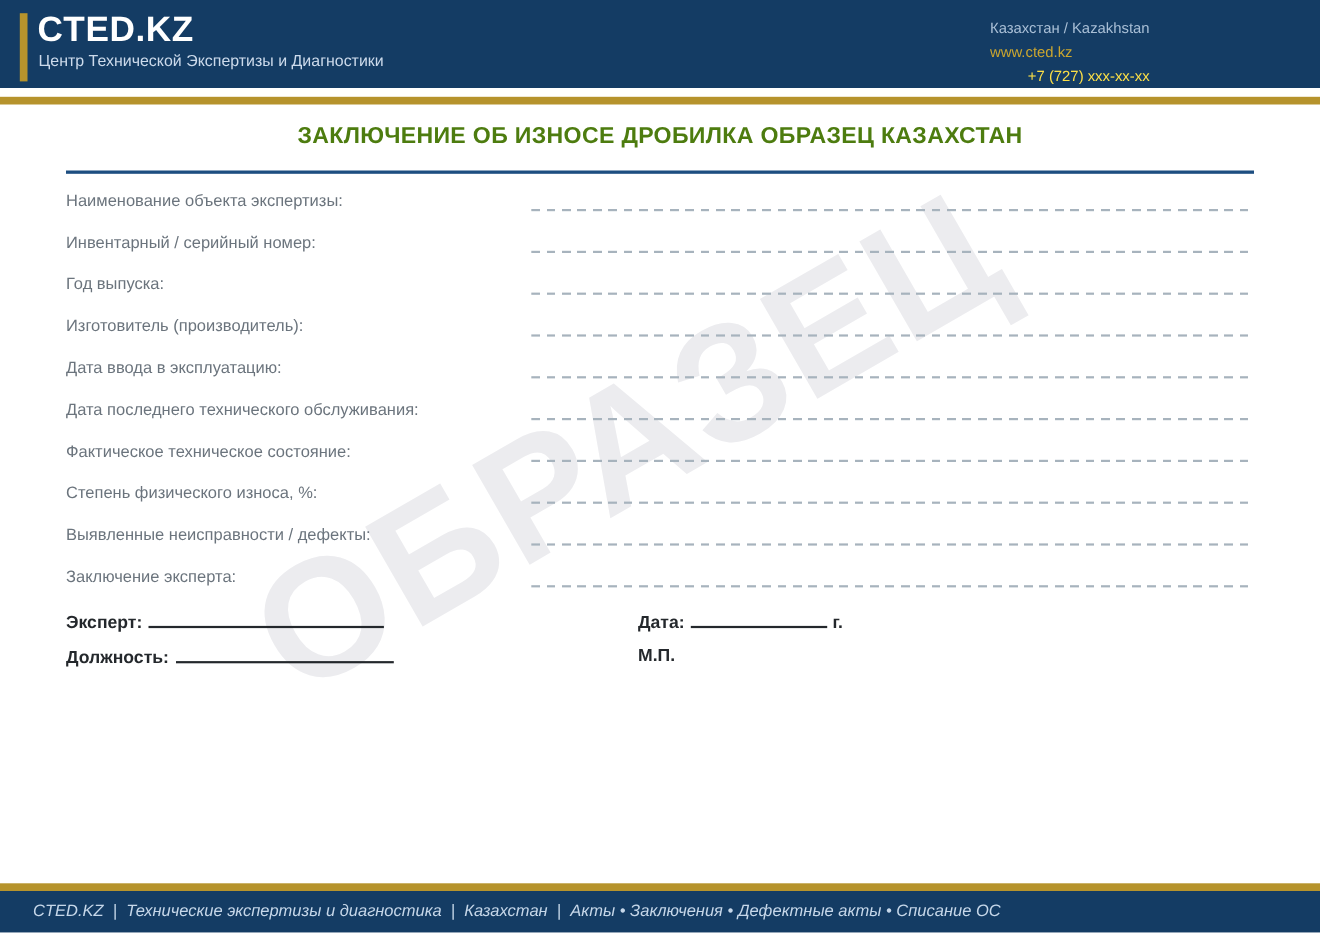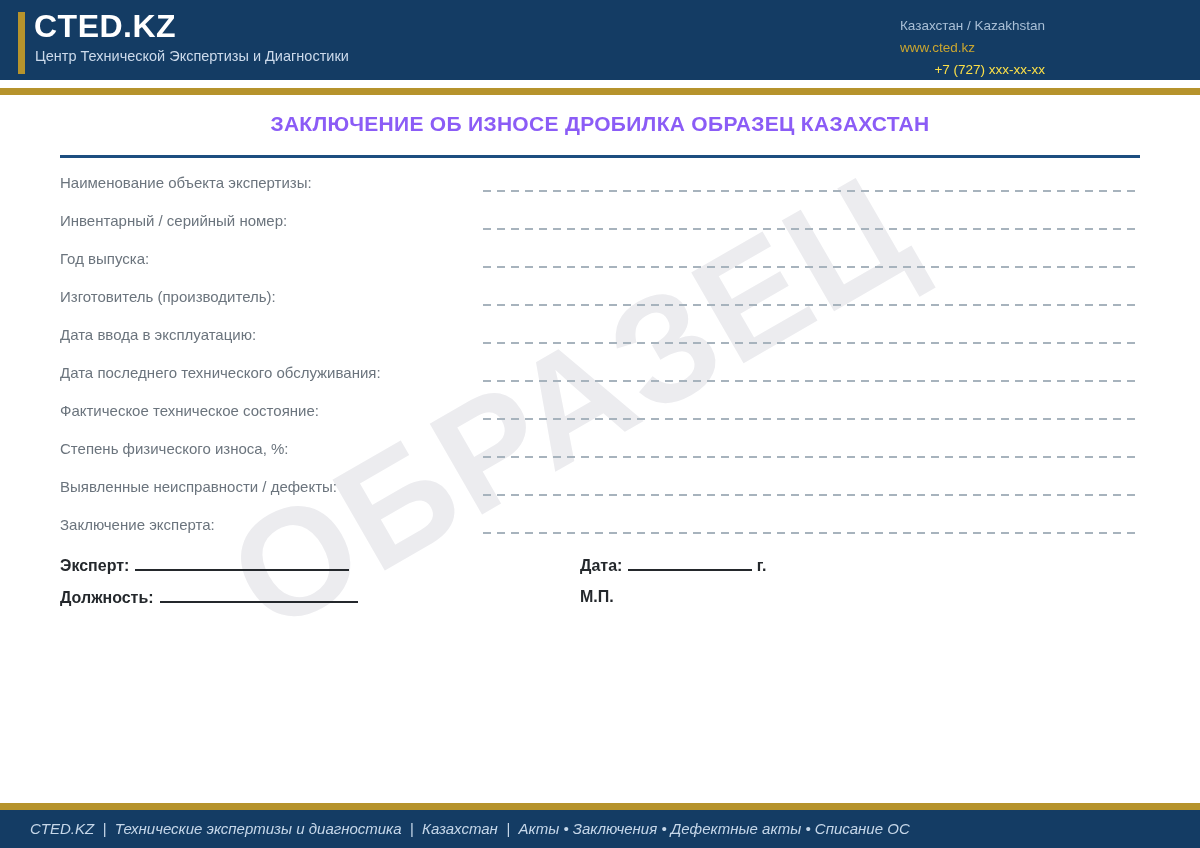--- a/index.html
+++ b/index.html
@@ -15,21 +15,21 @@
   .contact{position:absolute;left:900px;top:15px;font-size:13.5px;line-height:22px;}
   .contact .country{color:#a9bfd6;}
   .contact .site{color:#cba62f;cursor:pointer;}
   .contact .phone{color:#fde047;text-align:right;}
   .gold-line{position:absolute;left:0;width:1200px;height:7px;background:#b6932c;}
   .gold-line.top{top:88px;}
   .gold-line.bottom{top:803px;}
   
   .doc-title{
     position:absolute;left:0;top:112px;width:1200px;text-align:center;
-    font-size:21px;font-weight:700;color:#8b5cf6;letter-spacing:0.3px;
+    font-size:21px;font-weight:700;color:#4d7c0f;letter-spacing:0.3px;
   }
   .title-rule{position:absolute;left:60px;top:155px;width:1080px;height:3px;background:#1d4e80;}
   .watermark{
     position:absolute;left:170px;top:315px;width:800px;height:170px;
     text-align:center;font-size:152px;font-weight:700;letter-spacing:3px;
     color:#ececef;transform:rotate(-30deg);z-index:0;user-select:none;white-space:nowrap;
   }
   .form{position:absolute;left:60px;top:172px;width:1080px;z-index:1;}
   .form-row{position:relative;height:38px;}
   .field-label{

